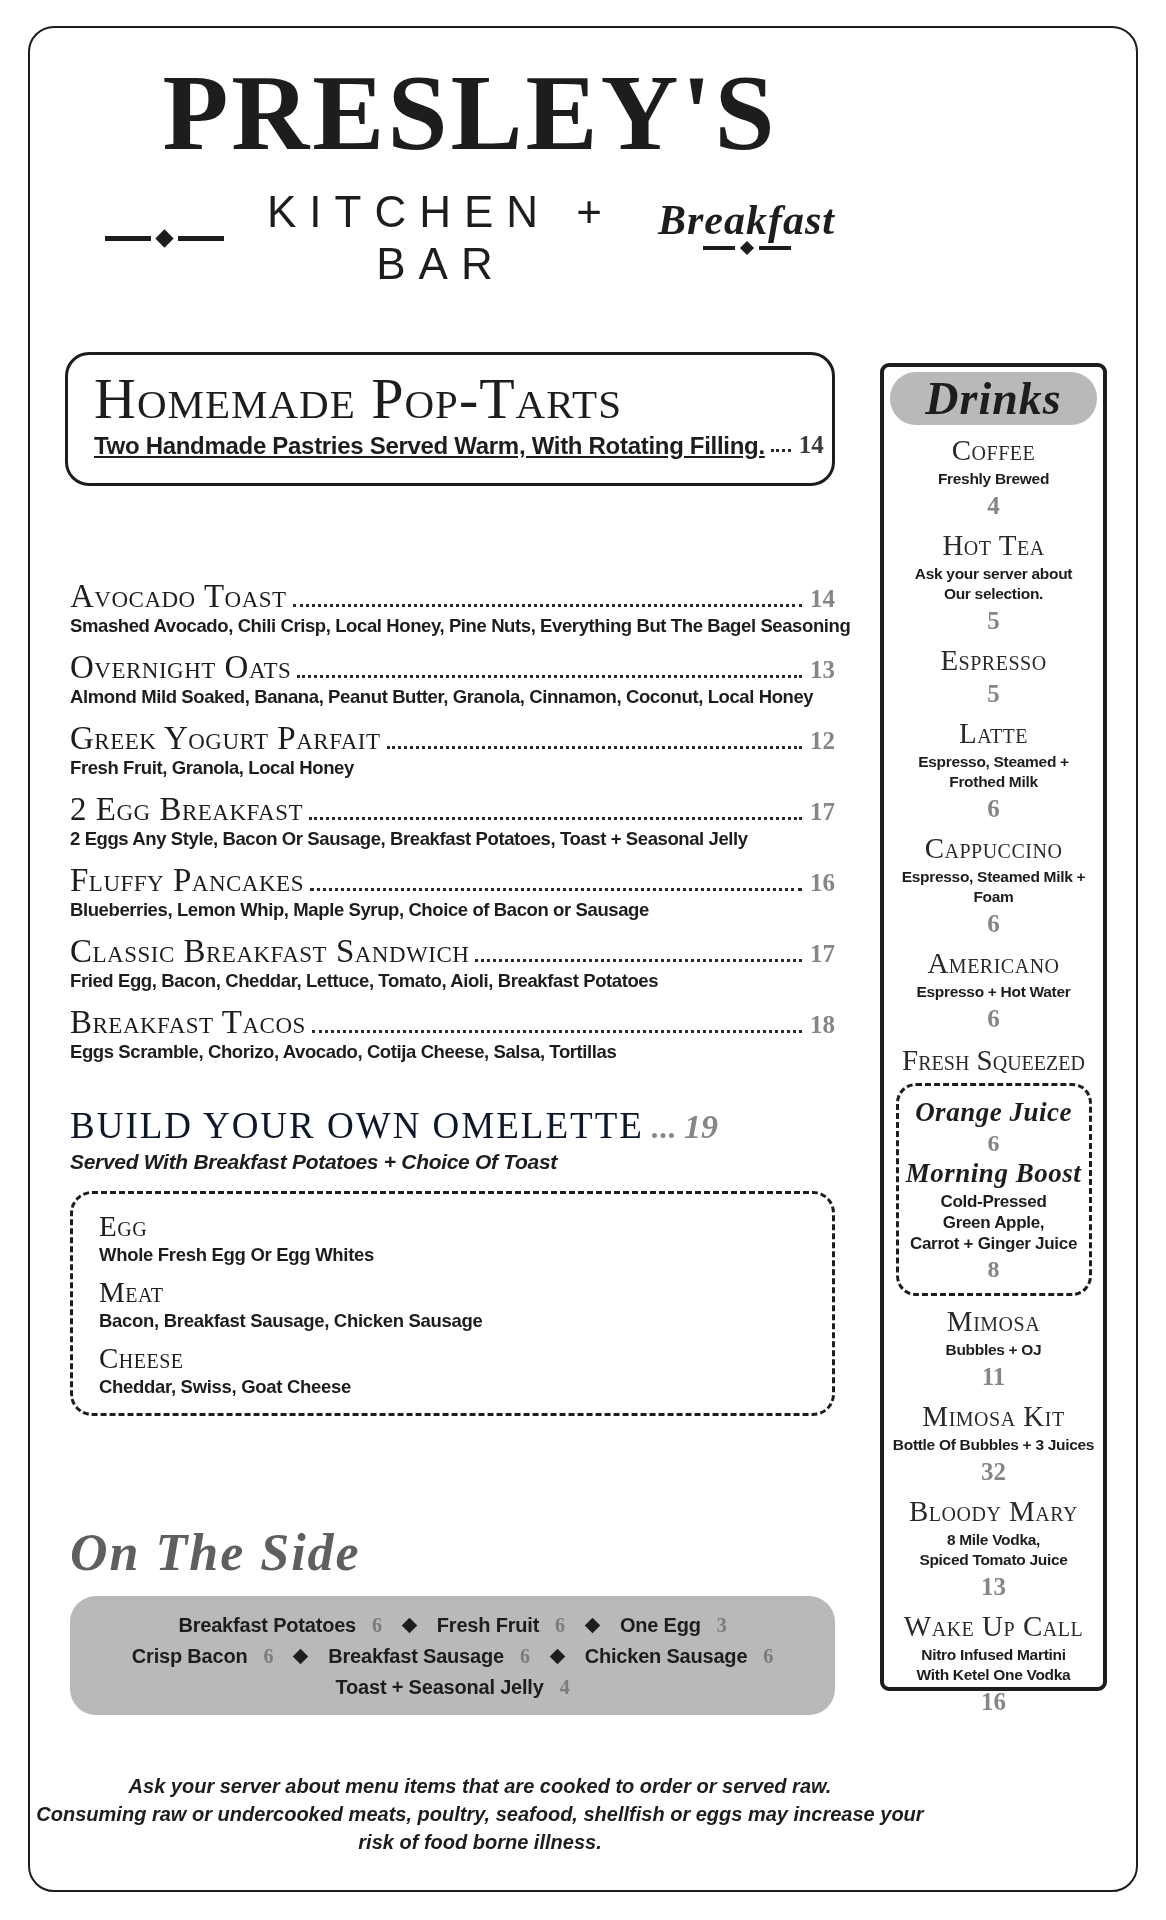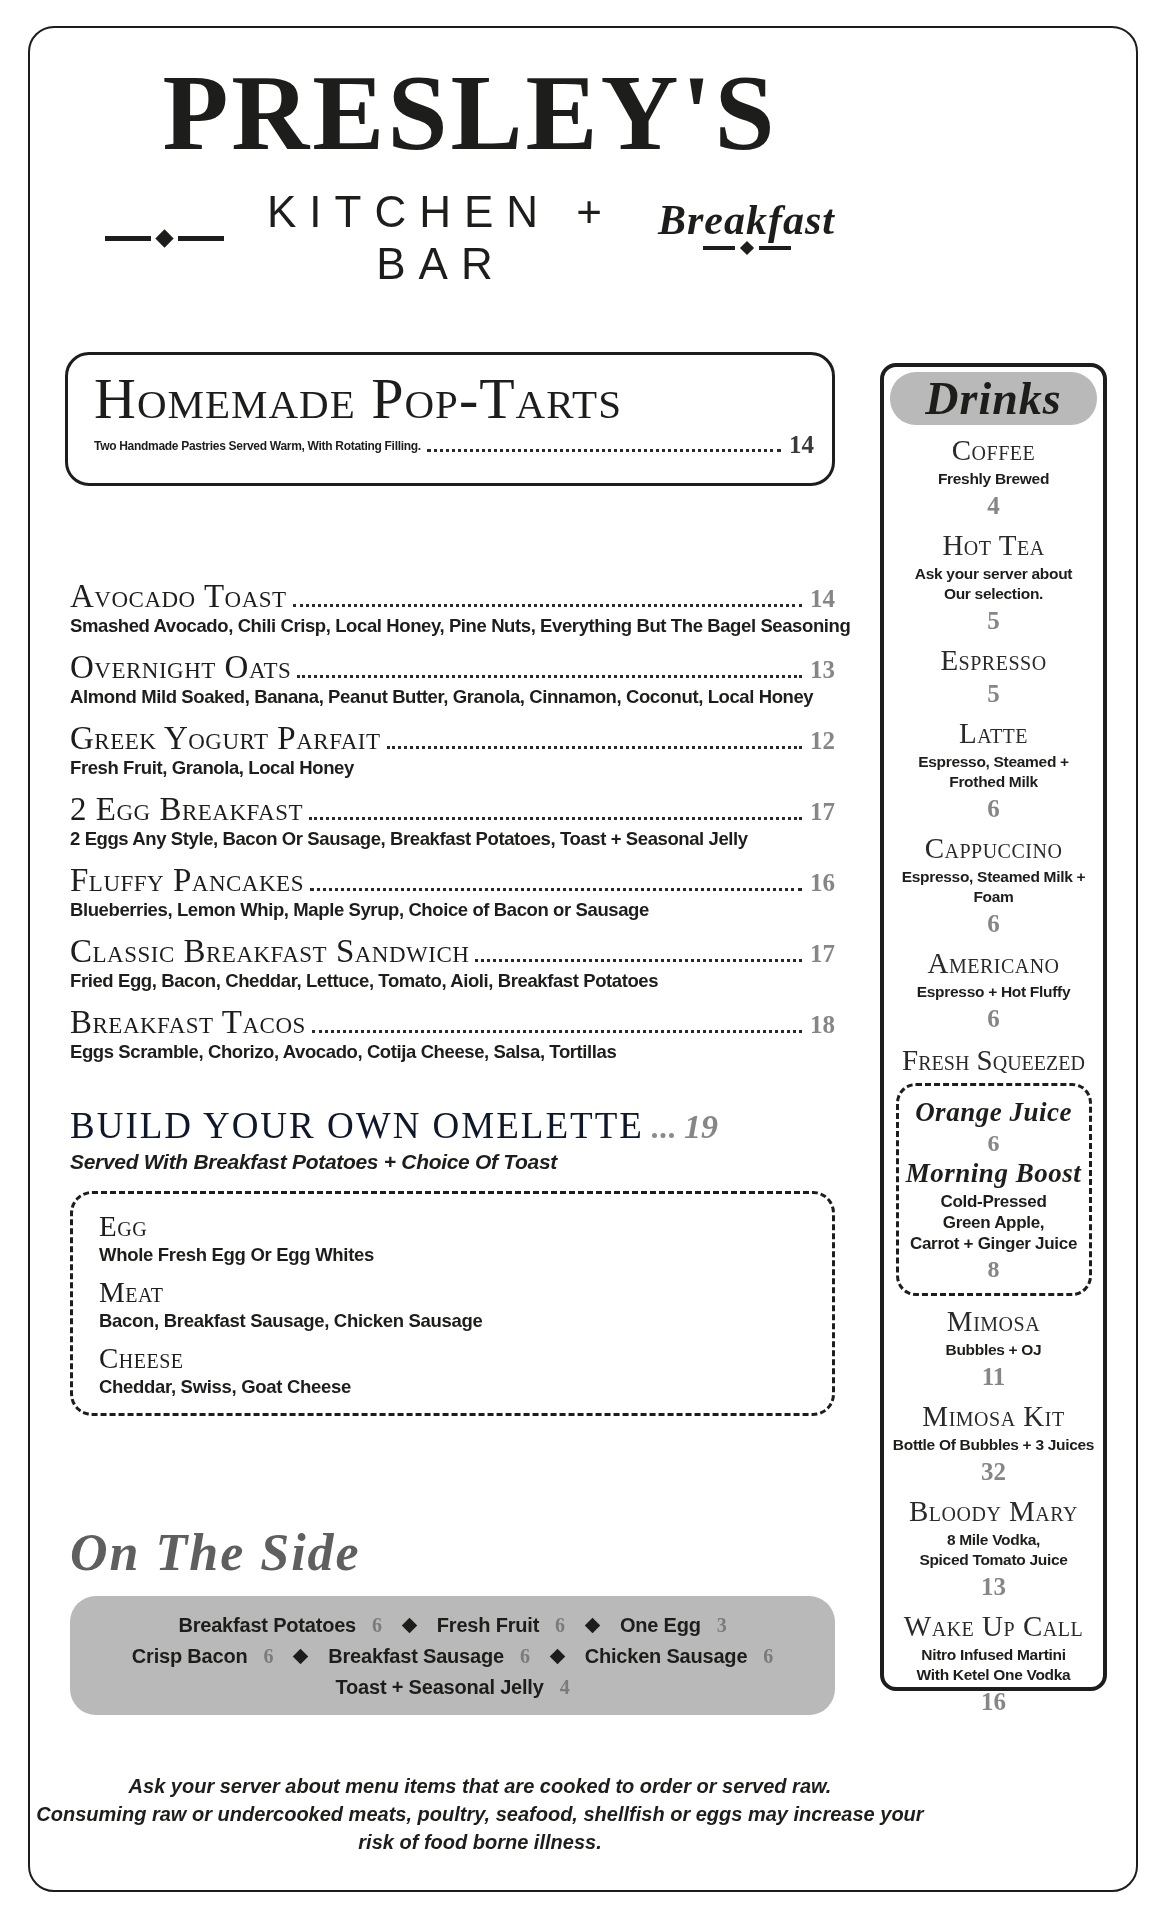--- a/index.html
+++ b/index.html
@@ -24,21 +24,21 @@
   .script { font-family:"Liberation Serif", serif; font-style:italic; font-weight:bold; }
   .breakfast-script { font-size:42px; line-height:46px; letter-spacing:1px; }
 
   
   .featured-box { position:absolute; left:65px; top:352px; width:770px; height:134px;
     border:3px solid #1d1d1b; border-radius:24px; padding:12px 18px 0 26px; }
   .featured-title { font-family:"Liberation Serif", serif; font-variant:small-caps;
     font-size:58px; line-height:64px; letter-spacing:1px; }
   .price-row { display:flex; align-items:flex-end; }
   .leader { flex:1 1 auto; border-bottom:3px dotted #2a2a2a; margin:0 8px 7px 6px; min-width:20px; }
-  .featured-desc { font-weight:bold; font-size:12px; line-height:26px; letter-spacing:-0.3px; white-space:nowrap; }
+  .featured-desc { font-weight:bold; font-size:24px; line-height:26px; letter-spacing:-0.3px; white-space:nowrap;text-decoration:underline; }
   .featured-price { font-family:"Liberation Serif", serif; font-weight:bold; font-size:25px; line-height:28px; color:#3a3a3a; }
 
   
   .menu-list { position:absolute; left:70px; top:578px; width:765px; }
   .menu-item { margin-bottom:11px; }
   .item-name { font-family:"Liberation Serif", serif; font-variant:small-caps;
     font-size:33px; line-height:36px; letter-spacing:0.5px; white-space:nowrap; }
   .item-price { font-family:"Liberation Serif", serif; font-weight:bold;
     font-size:25px; line-height:30px; color:#868686; }
   .item-desc { font-weight:bold; font-size:18.5px; line-height:24px; letter-spacing:-0.4px; white-space:nowrap; }
@@ -62,21 +62,21 @@
   .sides { position:absolute; left:70px; top:1524px; width:765px; }
   .sides-title { font-size:52px; line-height:58px; color:#5f5f5f; letter-spacing:2px; }
   .sides-box { margin-top:14px; background:#b9b9b9; border-radius:26px; padding:14px 10px 12px 10px; }
   .sides-row { display:flex; justify-content:center; align-items:center; gap:14px;
     font-weight:bold; font-size:20px; line-height:31px; letter-spacing:-0.2px; }
   .side-price { font-family:"Liberation Serif", serif; font-weight:bold; color:#7b7b7b; font-size:20px; margin-left:2px; }
   .diamond { width:11px; height:11px; background:#1d1d1b; transform:rotate(45deg); margin:0 8px; flex:0 0 auto; }
 
   
   .drinks { position:absolute; left:880px; top:363px; width:227px; height:1328px;
-    border:4px solid #1d1d1b; border-radius:16px; background:#fff;
+    border:4px solid #1d1d1b; border-radius:9px; background:#fff;
     display:flex; flex-direction:column; align-items:center; padding:5px 6px 0 6px; }
   .drinks-pill { width:100%; height:62px; background:#b9b9b9; border-radius:26px;
     display:flex; align-items:center; justify-content:center; }
   .drinks-title { font-size:46px; letter-spacing:1px; }
   .d-item { margin-top:9px; text-align:center; }
   .d-name { font-family:"Liberation Serif", serif; font-variant:small-caps;
     font-size:29px; line-height:33px; letter-spacing:0.5px; color:#2a2a2a; white-space:nowrap; }
   .d-desc { font-weight:bold; font-size:15.5px; line-height:20px; letter-spacing:-0.3px;
     white-space:pre-line; margin-top:2px; }
   .d-price { font-family:"Liberation Serif", serif; font-weight:bold; font-size:25px;
@@ -267,21 +267,21 @@
     <div class="d-desc">Espresso, Steamed + Frothed Milk</div>
     <div class="d-price">6</div>
   </div>
   <div class="d-item">
     <div class="d-name">Cappuccino</div>
     <div class="d-desc">Espresso, Steamed Milk + Foam</div>
     <div class="d-price">6</div>
   </div>
   <div class="d-item">
     <div class="d-name">Americano</div>
-    <div class="d-desc">Espresso + Hot Fluffy</div>
+    <div class="d-desc">Espresso + Hot Water</div>
     <div class="d-price">6</div>
   </div>
 
   <div class="fs-heading">Fresh Squeezed</div>
   <div class="fs-box">
     <div class="script fs-name">Orange Juice</div>
     <div class="fs-price">6</div>
     <div class="script fs-name">Morning Boost</div>
     <div class="fs-desc">Cold-Pressed
 Green Apple,

